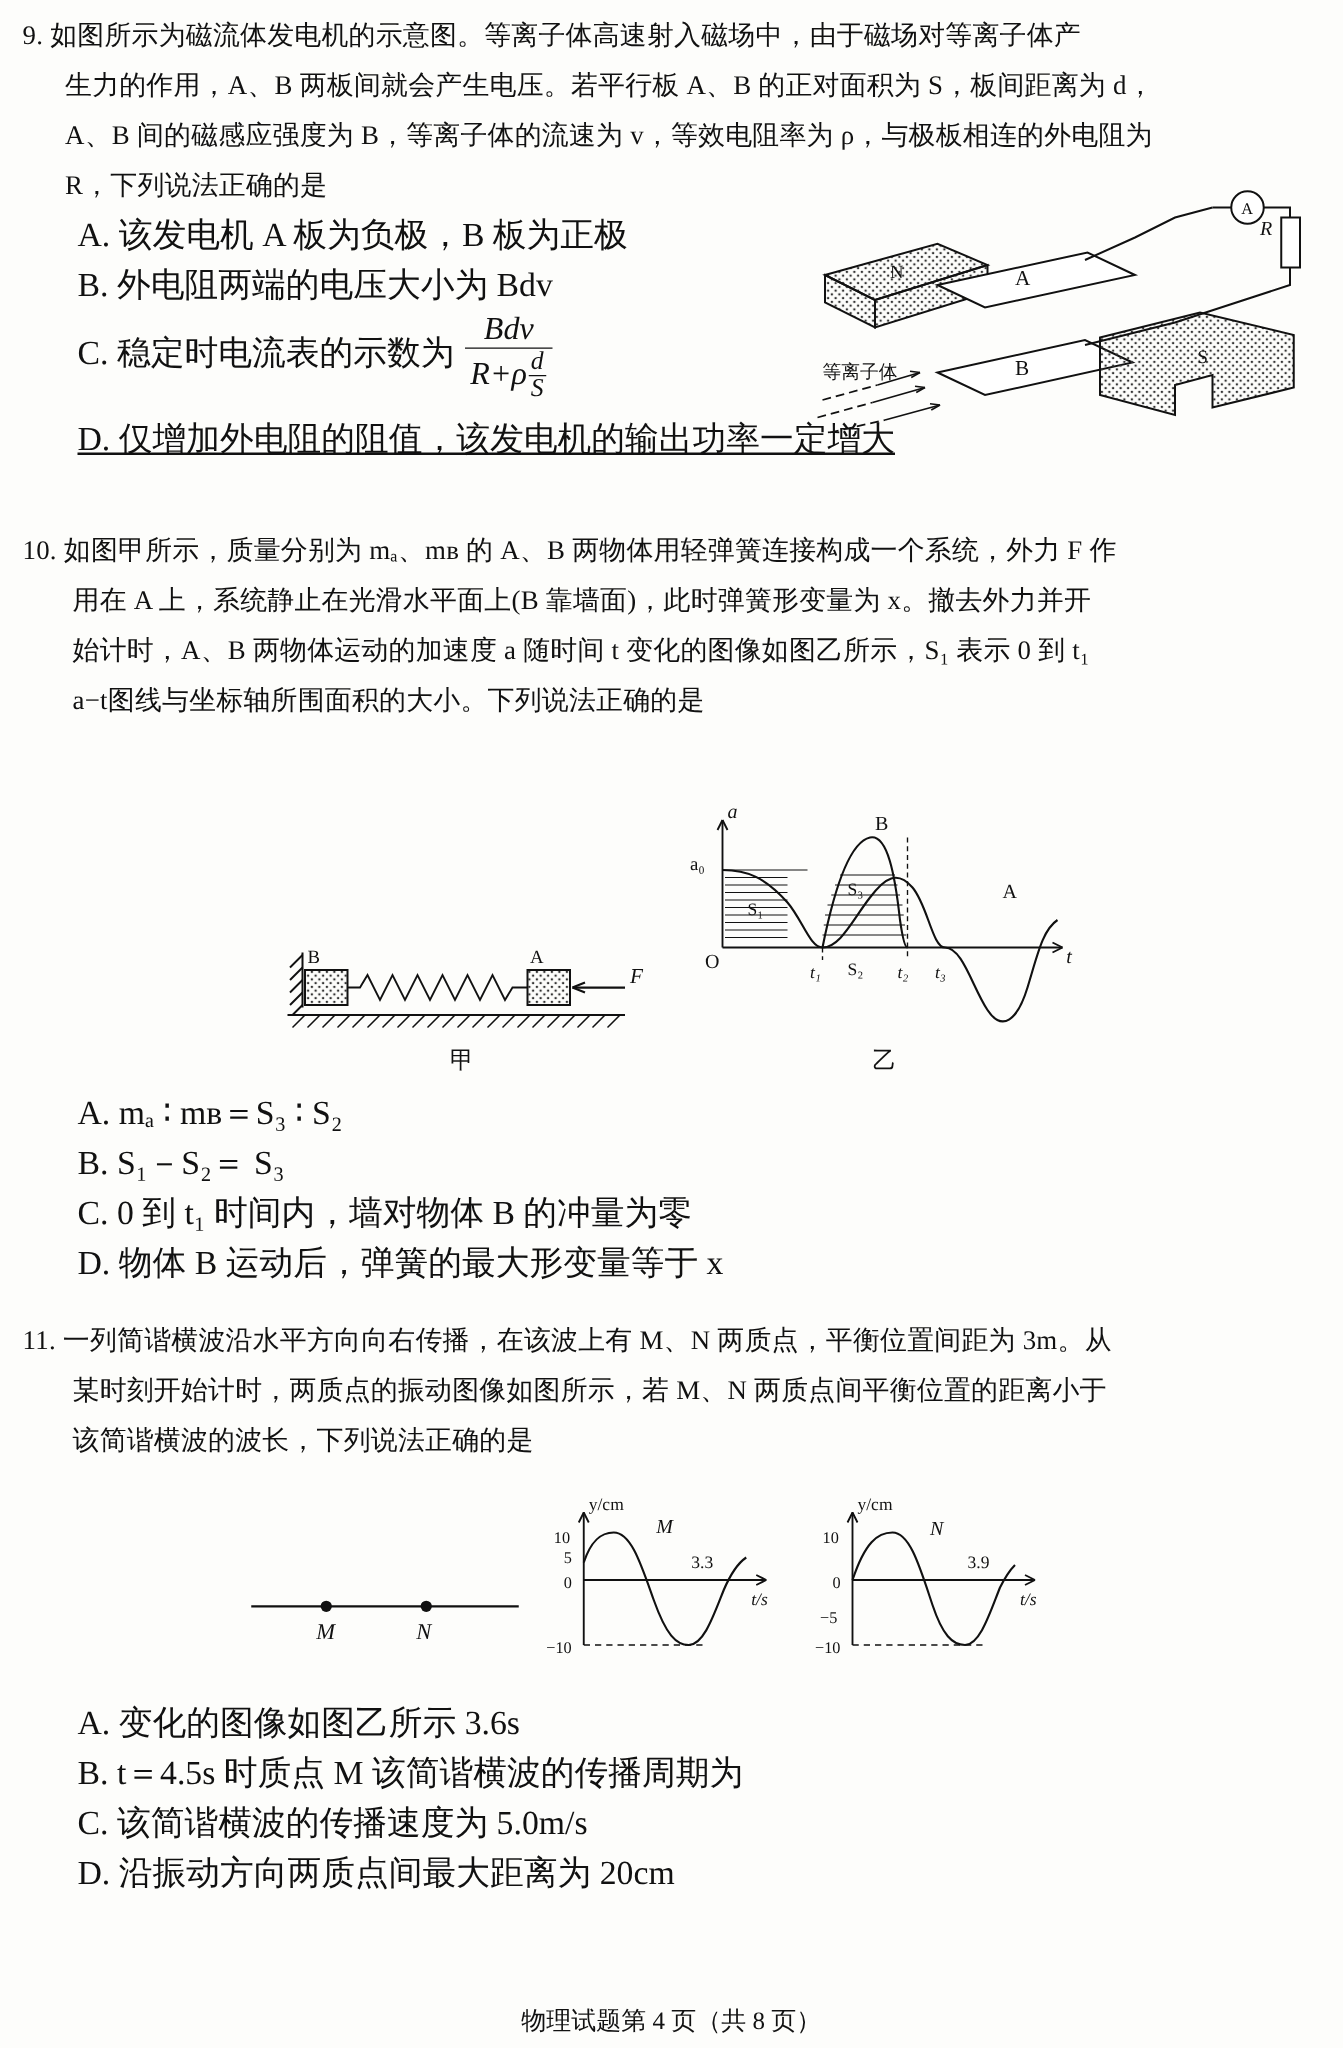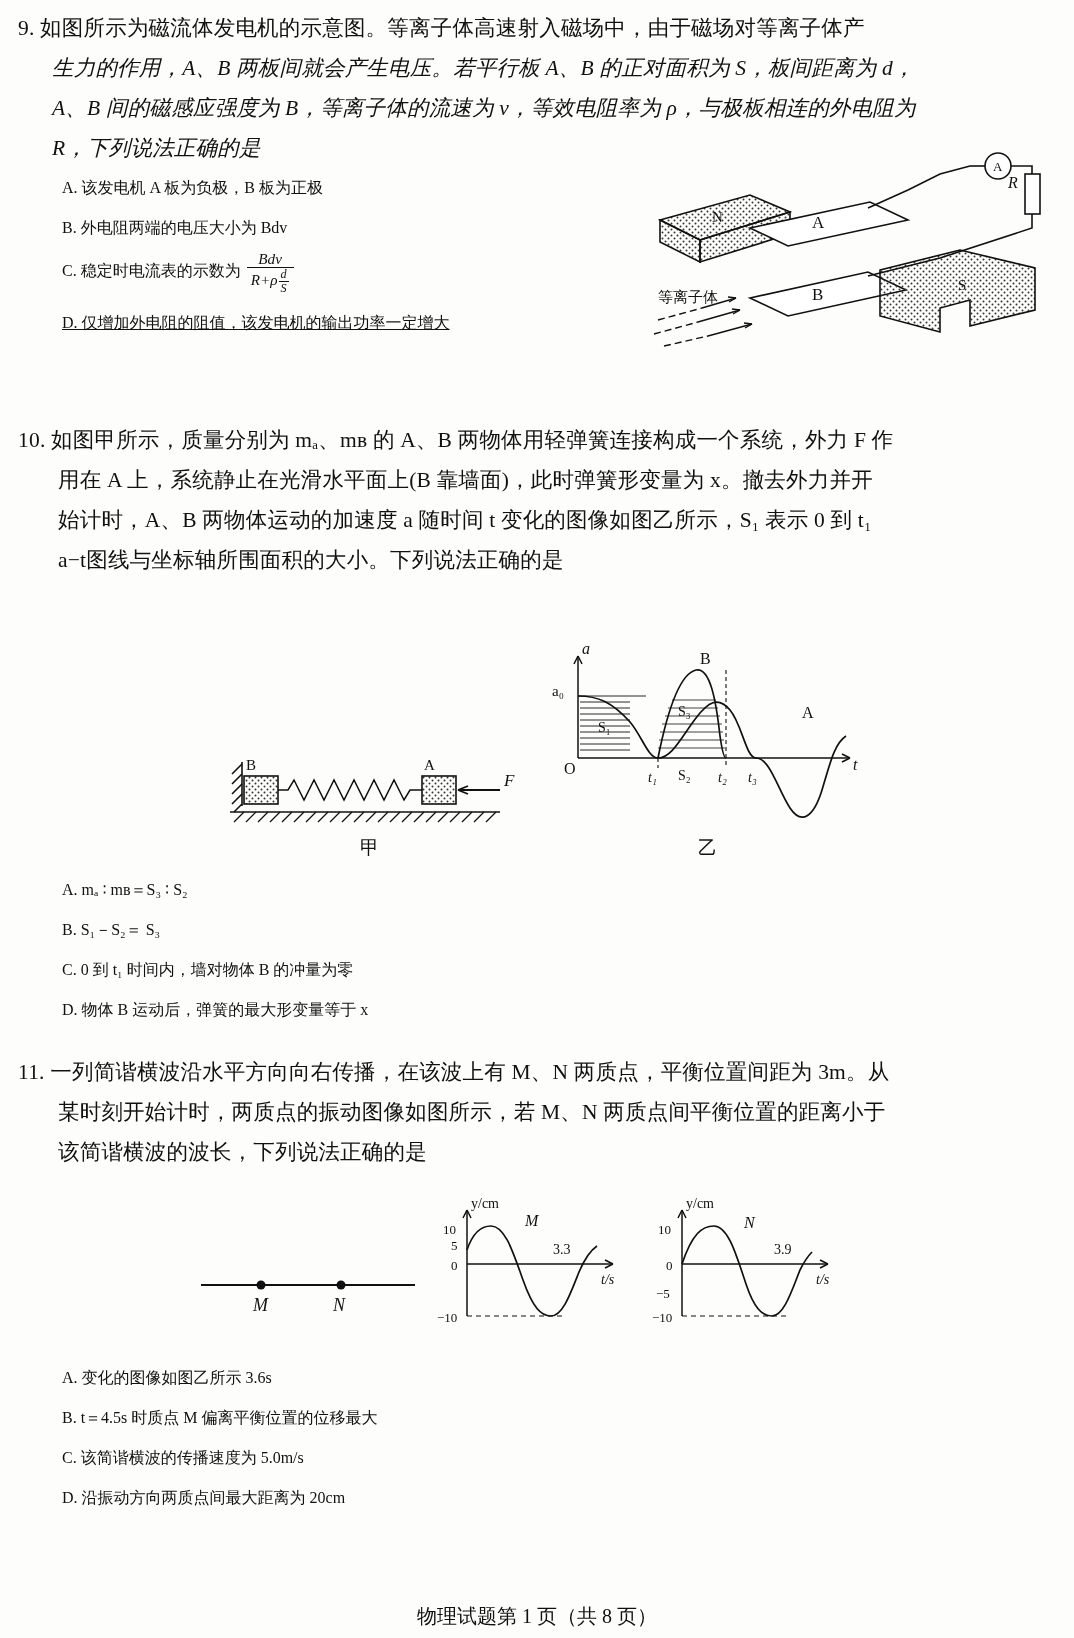--- a/index.html
+++ b/index.html
@@ -17,23 +17,23 @@
     box-sizing:border-box;
   }
   .q{ position:relative; }
   .qline{
     font-size:21.5px;
     line-height:40px;
     letter-spacing:.2px;
     white-space:nowrap;
   }
   .num{ display:inline-block; }
-  .ind1{ padding-left:34px;font-style:italic; }
+  .ind1{ padding-left:34px; }
   .ind2{ padding-left:40px; }
-  .opt{ padding-left:44px; font-size:16px; line-height:40px; white-space:nowrap;}
+  .opt{ padding-left:44px; font-size:27px; line-height:40px; white-space:nowrap;}
   i.v{ font-family:"Liberation Serif",serif; font-style:italic; }
   .frac{
     display:inline-block;vertical-align:middle;text-align:center;
     font-size:.95em;line-height:1.15;margin:0 2px;
   }
   .frac .n{ display:block;padding:0 4px;border-bottom:1.4px solid #111; }
   .frac .d{ display:block;padding:0 4px; }
   .smallfrac{
     display:inline-block;vertical-align:middle;text-align:center;
     font-size:.8em;line-height:1.05;margin:0 1px;
@@ -343,19 +343,19 @@
       <text x="134" y="58" font-size="14" font-family="Liberation Serif, serif" fill="#111">3.9</text>
       <path fill="none" stroke="#111" stroke-width="1.7" d="M42,68 C52,38 62,30 74,30 C88,30 96,58 106,88 C114,112 122,120 132,120 C144,120 152,94 160,74 C164,66 168,60 172,56"></path>
       <g stroke="#111" stroke-width="1.1" stroke-dasharray="5 4">
         <line x1="42" y1="120" x2="146" y2="120"></line>
       </g>
     </svg>
   </div>
 
   <div class="q" style="position:absolute;left:18px;top:1358px;width:1040px;">
     <div class="opt">A. 变化的图像如图乙所示 3.6s</div>
-    <div class="opt">B. t＝4.5s 时质点 M 偏离平衡位置的位移最大</div>
+    <div class="opt">B. t＝4.5s 时质点 M 该简谐横波的传播周期为</div>
     <div class="opt">C. 该简谐横波的传播速度为 5.0m/s</div>
     <div class="opt">D. 沿振动方向两质点间最大距离为 20cm</div>
   </div>
 
-  <div class="footer">物理试题第 1 页（共 8 页）</div>
+  <div class="footer">物理试题第 4 页（共 8 页）</div>
 </div>
 
 </body></html>

